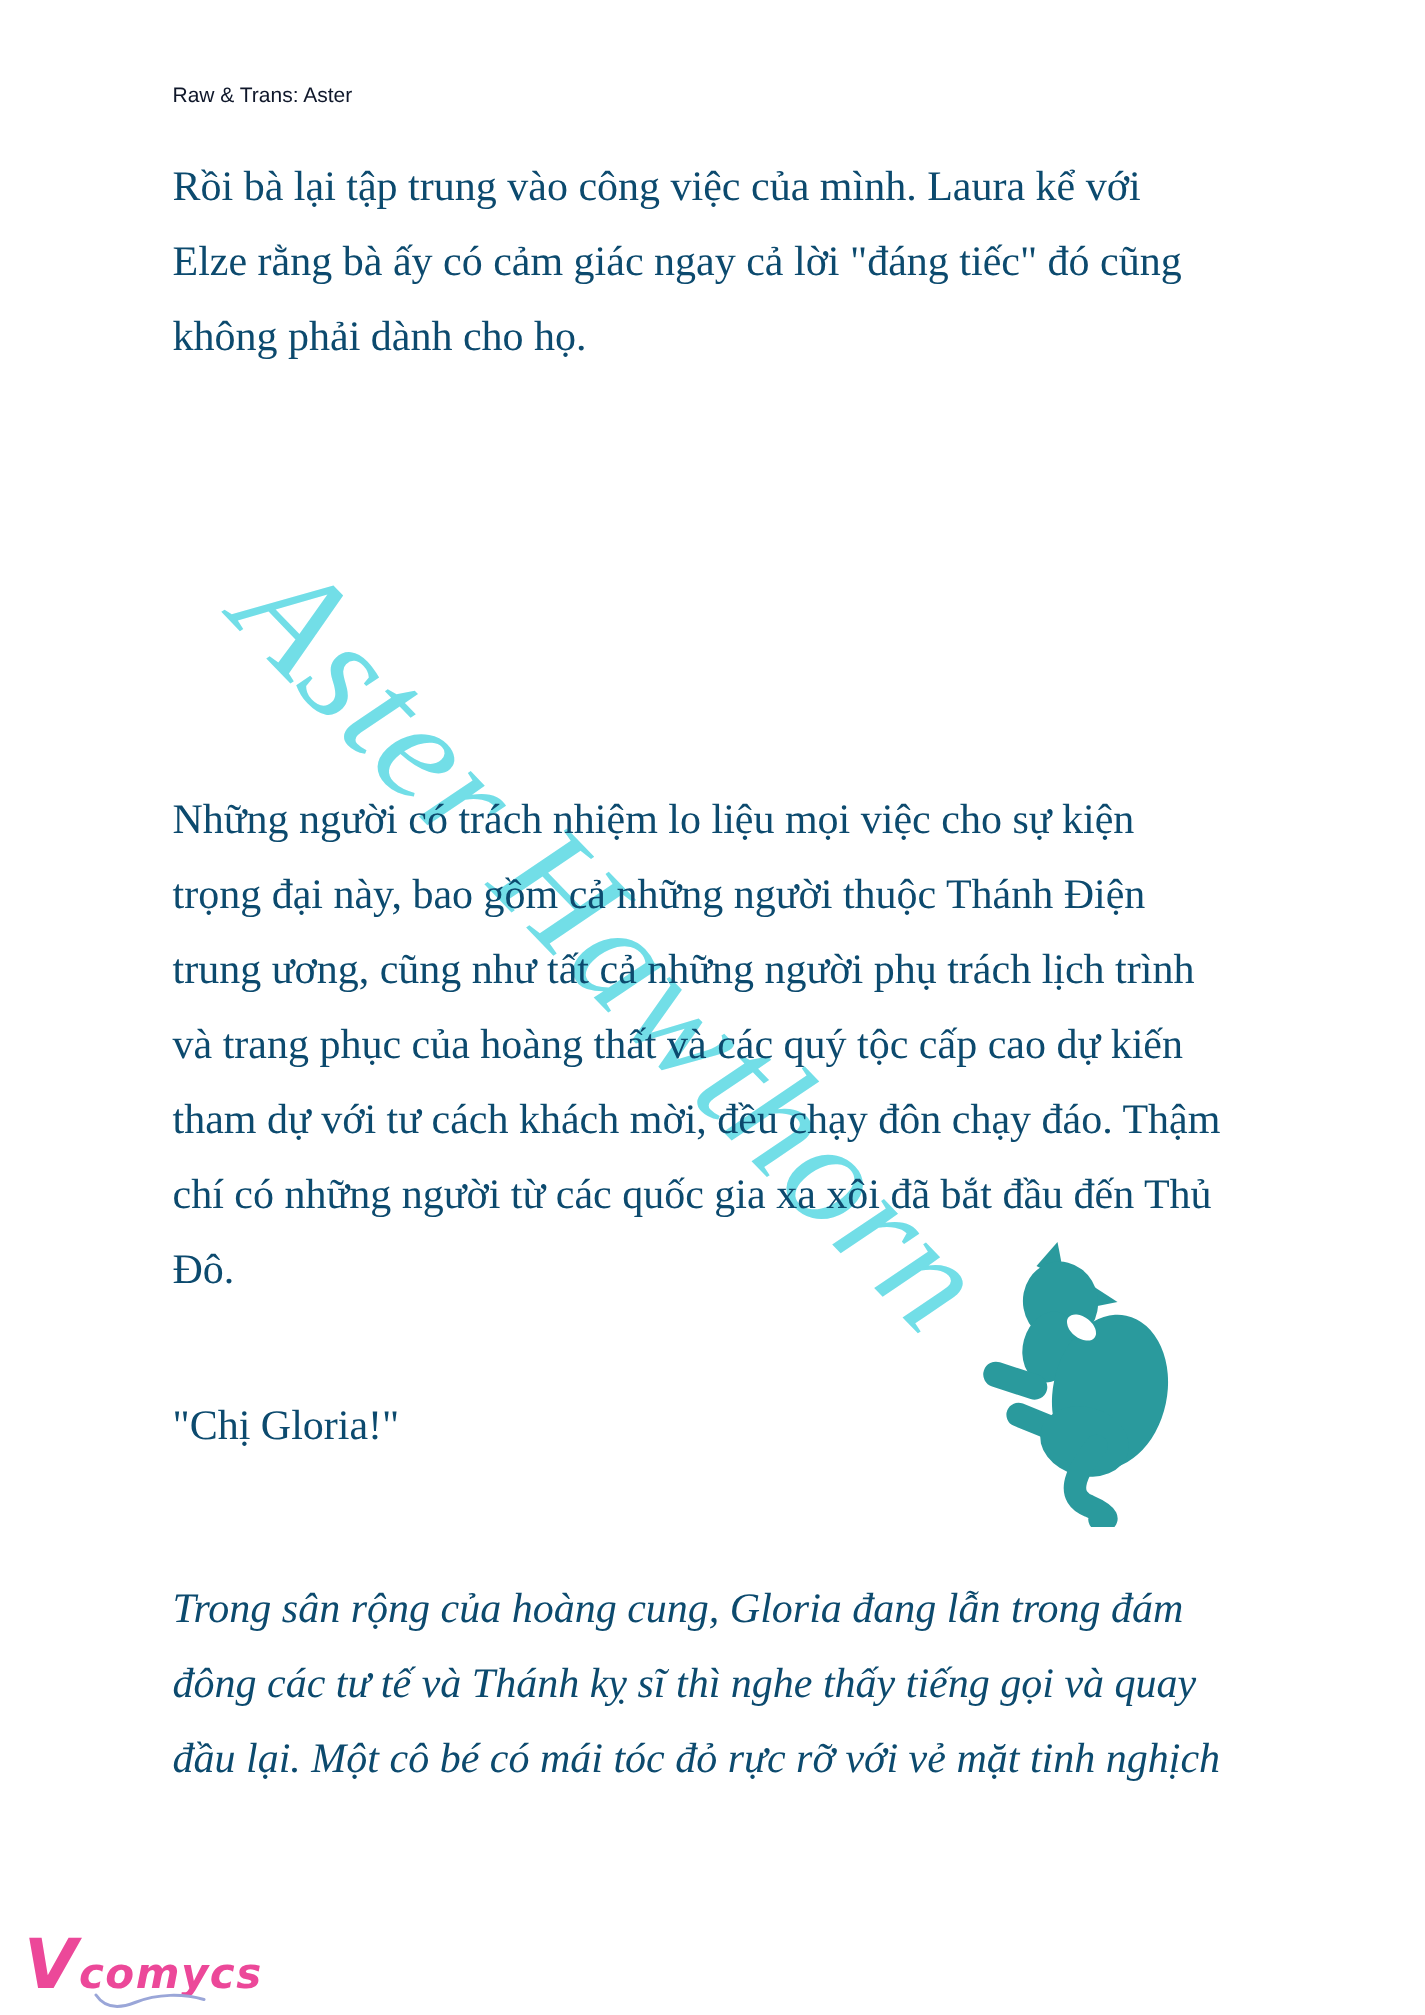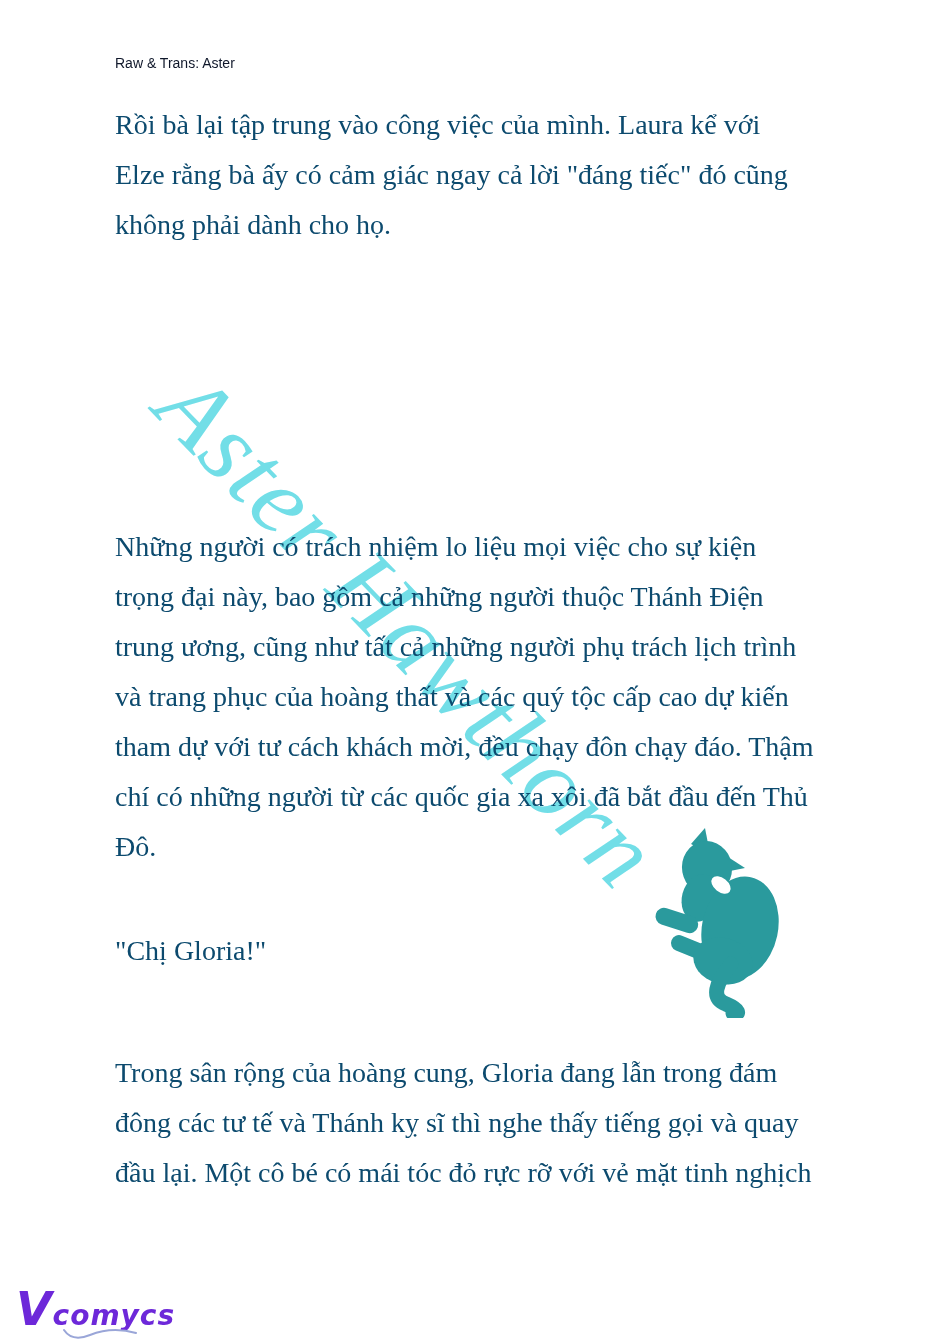--- a/index.html
+++ b/index.html
@@ -46,38 +46,38 @@
     font-size: 28px;
     line-height: 50px;
     color: #0c4a6e;
     white-space: pre;
     z-index: 1;
   }
   #p1 { top: 100px; }
   #p2 { top: 328px; }
   #p3 { top: 522px; }
   #p4 { top: 926px; }
-  #p5 { top: 1048px; }
+  #p5 { top: 1048px; font-style: italic; }
 
   .cat {
     position: absolute;
     left: 645px; top: 828px;
     width: 135px; height: 190px;
     z-index: 1;
   }
 
   .logo {
     position: absolute;
     left: 16px; top: 1286px;
     font-family: "DejaVu Sans", "Liberation Sans", sans-serif;
     font-style: italic;
     font-weight: bold;
     font-size: 28px;
     letter-spacing: 1px;
-    color: #6d28d9;
+    color: #ec4899;
     z-index: 2;
     line-height: 1;
   }
   .logo::first-letter { font-size: 46px; }
   .logo-flourish {
     position: absolute;
     left: 60px; top: 1326px;
     z-index: 2;
   }
 </style>

